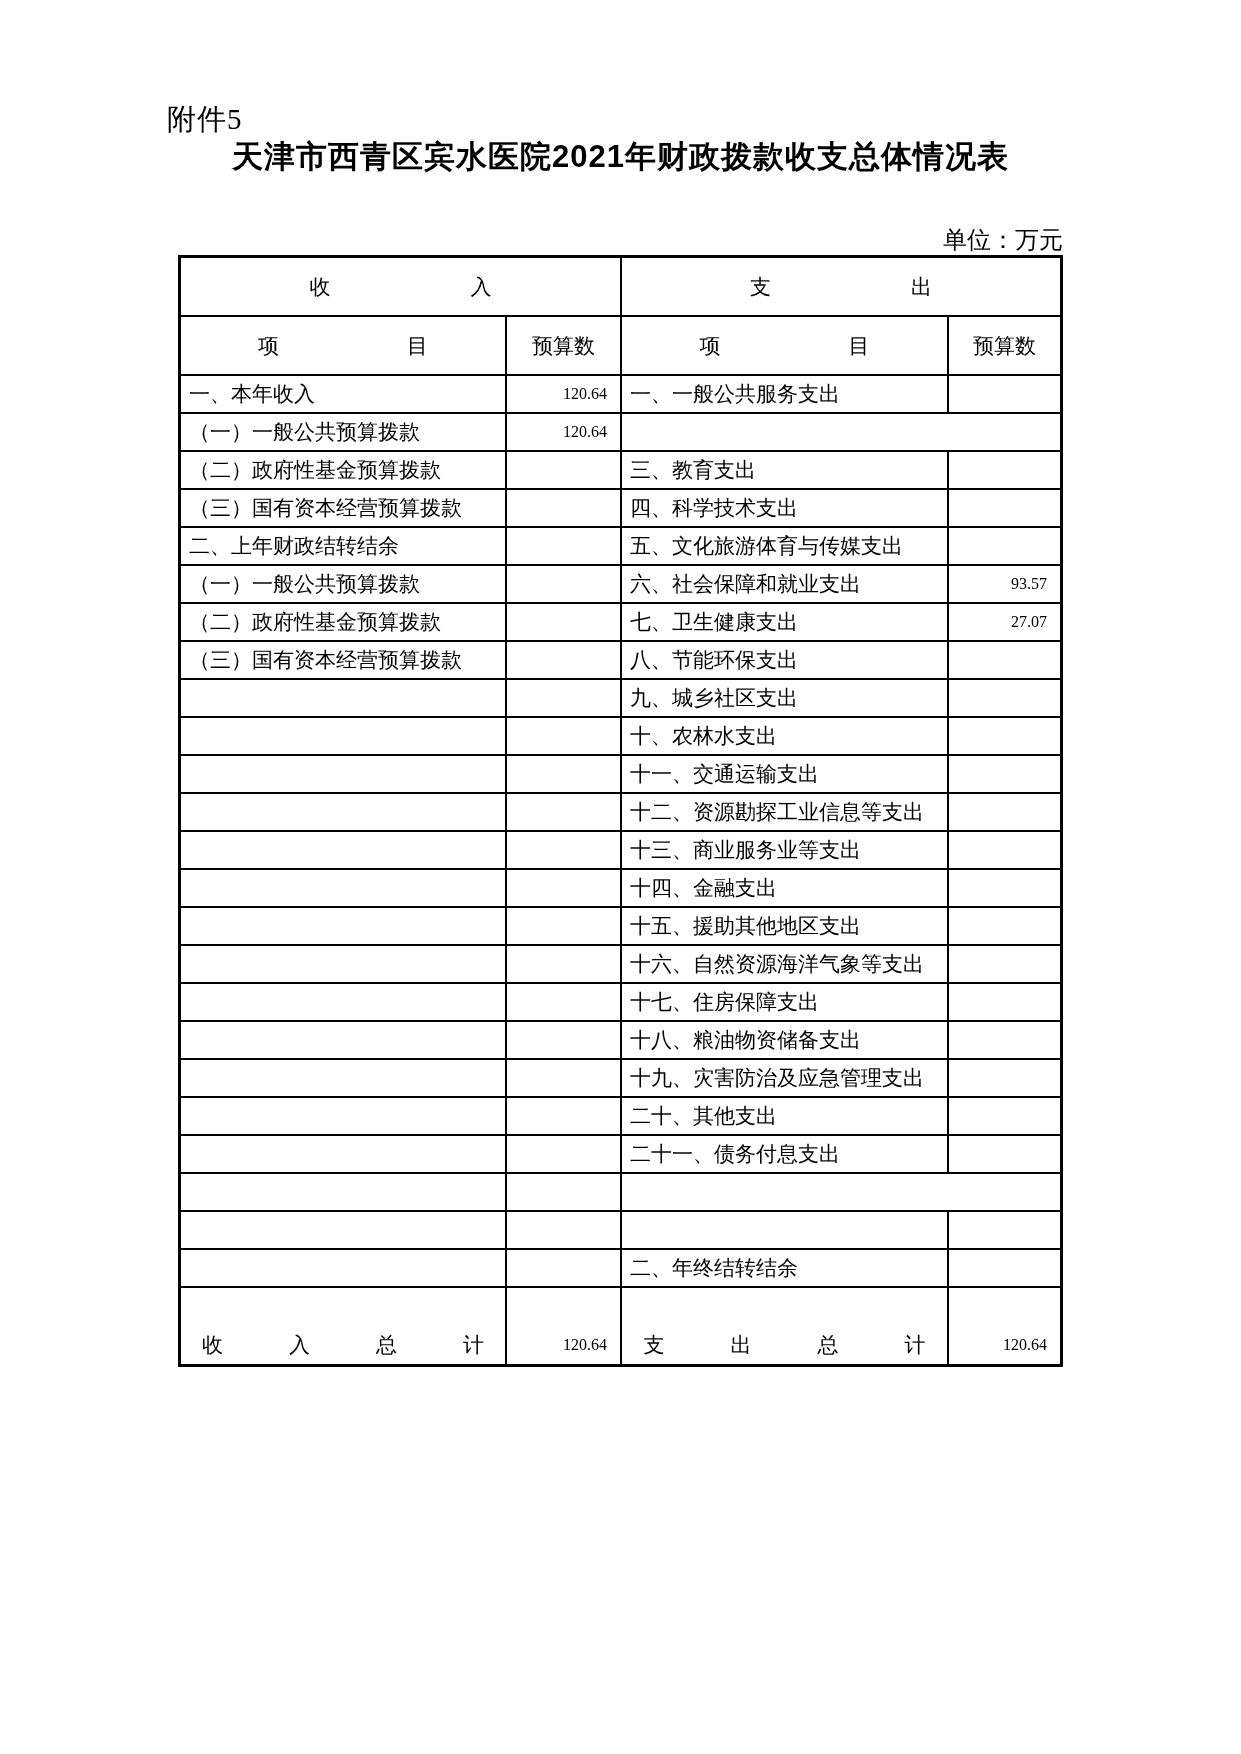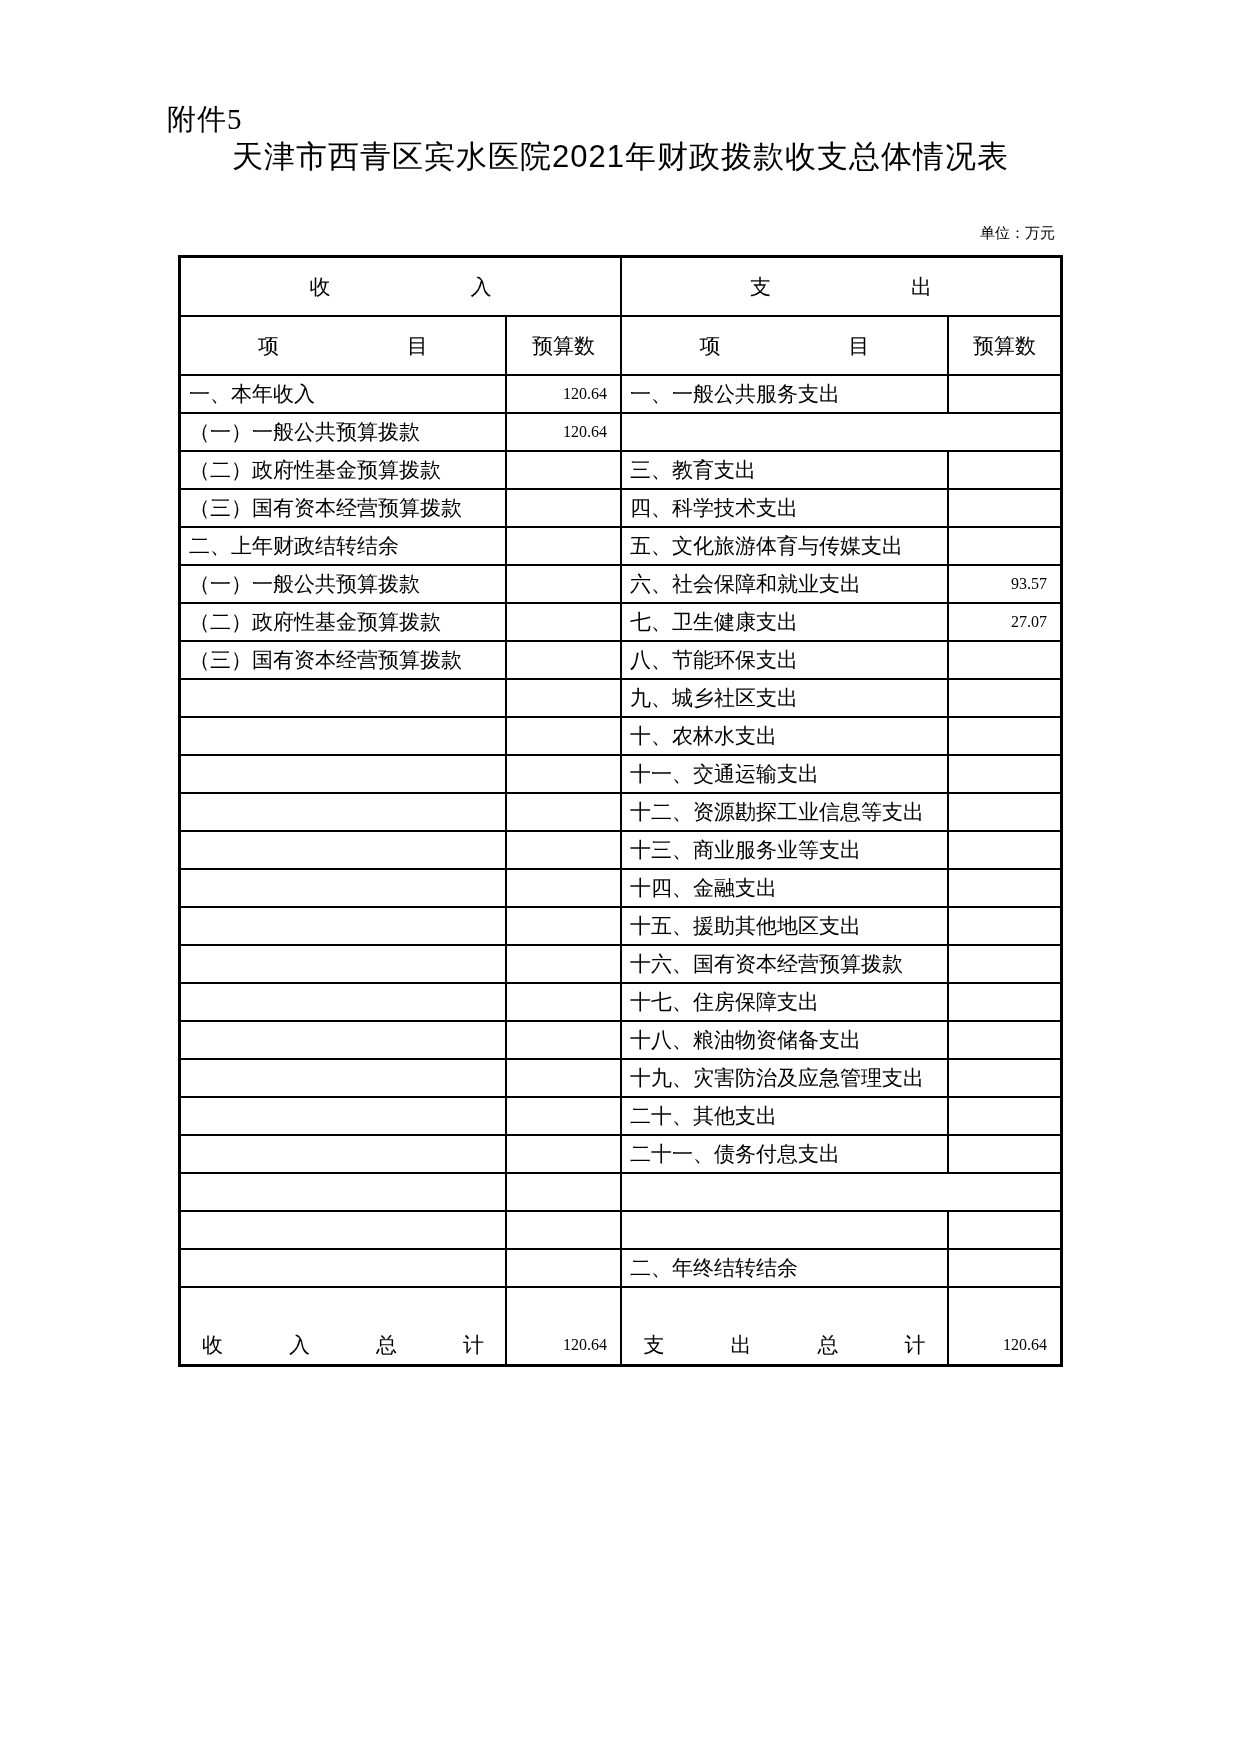--- a/index.html
+++ b/index.html
@@ -11,26 +11,26 @@
     color:#000;
   }
   .attachment{
     position:absolute;left:167px;top:100px;
     font-size:29px;letter-spacing:1px;
   }
   .doc-title{
     position:absolute;left:178px;top:136px;width:885px;
     text-align:center;
     font-family:"Liberation Sans","DejaVu Sans",sans-serif;
-    font-weight:400;font-size:31px;letter-spacing:1px;
+    font-weight:700;font-size:31px;letter-spacing:1px;
     white-space:nowrap;
   }
   .unit-label{
-    position:absolute;top:224px;right:186px;
-    font-size:15px;
+    position:absolute;top:224px;right:178px;
+    font-size:24px;
   }
   .budget-table{
     position:absolute;left:178px;top:255px;
     width:885px;
     border:3px solid #000;
     box-sizing:border-box;
     background:#fff;
   }
   .t-row{
     display:grid;
@@ -183,21 +183,21 @@
   <div class="t-row">
     <div class="cell item"></div>
     <div class="cell value"></div>
     <div class="cell item">十五、援助其他地区支出</div>
     <div class="cell value"></div>
   </div>
 
   <div class="t-row">
     <div class="cell item"></div>
     <div class="cell value"></div>
-    <div class="cell item">十六、国有资本经营预算拨款</div>
+    <div class="cell item">十六、自然资源海洋气象等支出</div>
     <div class="cell value"></div>
   </div>
 
   <div class="t-row">
     <div class="cell item"></div>
     <div class="cell value"></div>
     <div class="cell item">十七、住房保障支出</div>
     <div class="cell value"></div>
   </div>
 

